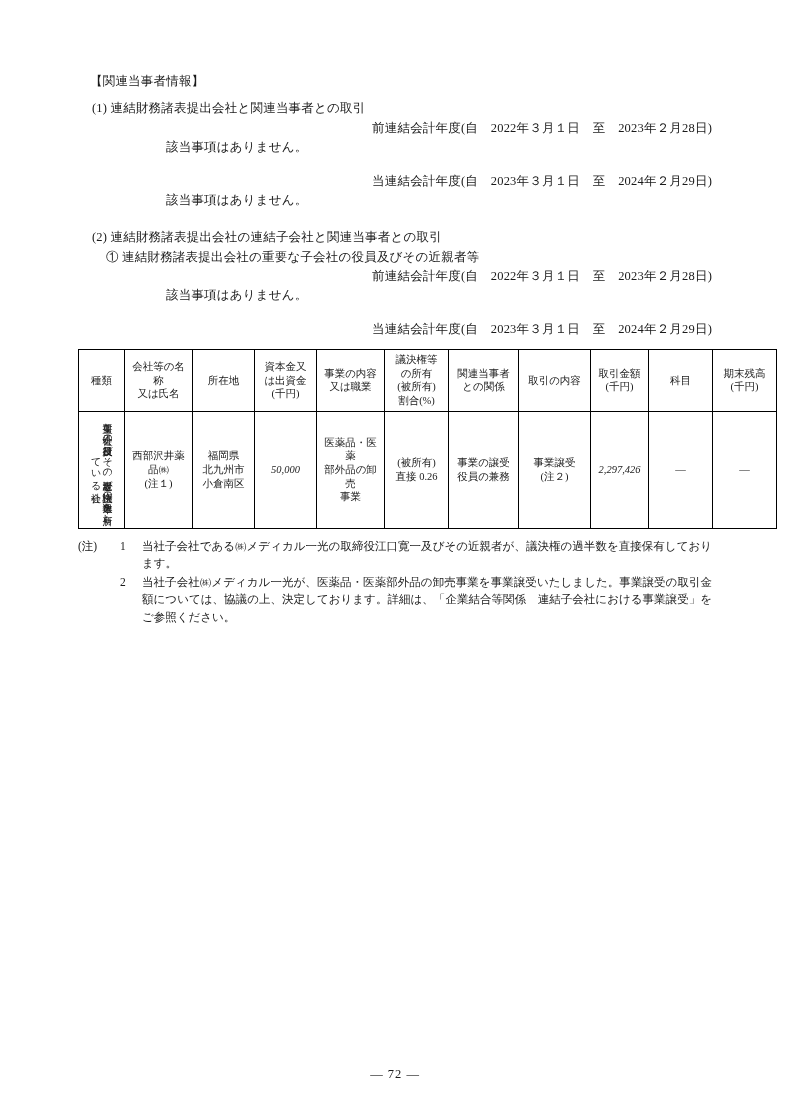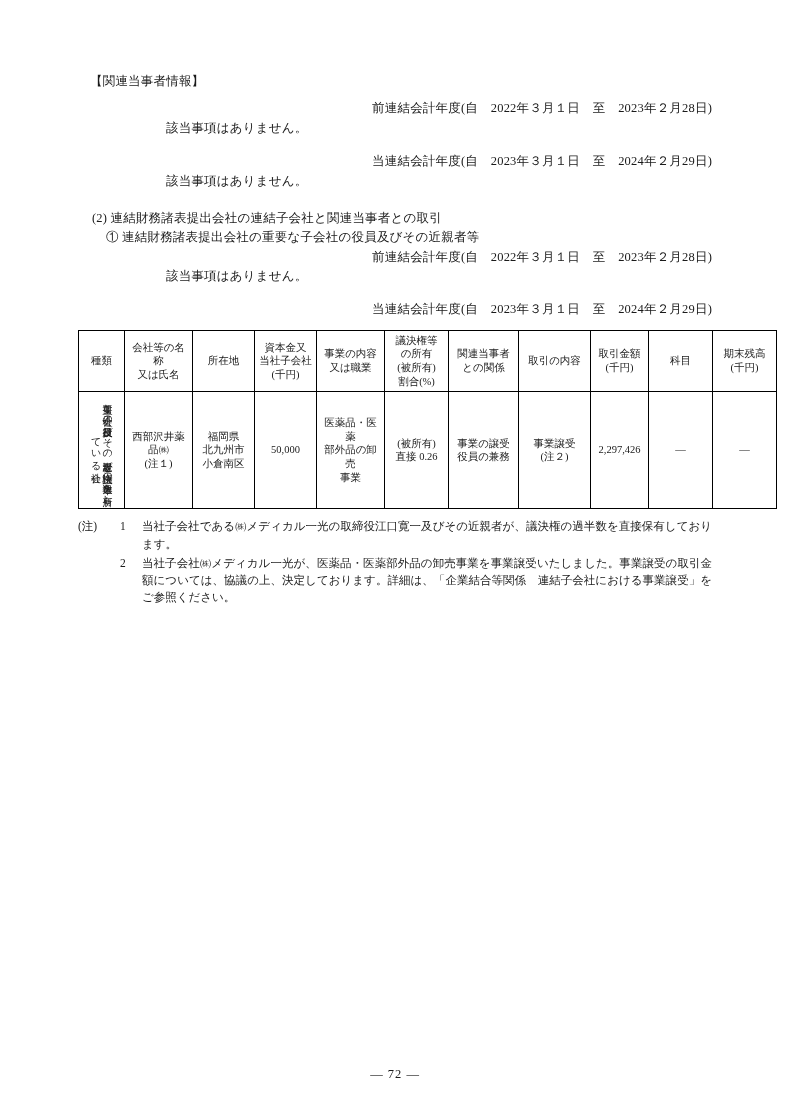--- a/index.html
+++ b/index.html
@@ -72,20 +72,21 @@
     max-height: 104px;
     white-space: normal;
   }
   .cell-wrap {
     white-space: pre-line;
     font-size: 10.5px;
   }
   .num {
     text-align: center;
     font-size: 10.5px;
+    font-style: italic;
   }
   .notes {
     margin-top: 9px;
     font-size: 11.5px;
     line-height: 1.5;
   }
   .note-row {
     display: flex;
     align-items: flex-start;
   }
@@ -127,20 +128,21 @@
 </head>
 <body>
 
 <div class="page">
   <div class="content">
 
     <div class="line ind0">【関連当事者情報】</div>
     <div class="gap-sm"></div>
 
 
+    <div class="line ind1"><span>(1)</span> <span>連結財務諸表提出会社と関連当事者との取引</span></div>
 
     <div class="line ind3">前連結会計年度(自　2022年３月１日　至　2023年２月28日)</div>
     <div class="line ind4">該当事項はありません。</div>
     <div class="gap-md"></div>
 
     <div class="line ind3">当連結会計年度(自　2023年３月１日　至　2024年２月29日)</div>
     <div class="line ind4">該当事項はありません。</div>
     <div class="gap-lg"></div>
 
     <div class="line ind1"><span>(2)</span> <span>連結財務諸表提出会社の連結子会社と関連当事者との取引</span></div>
@@ -167,21 +169,21 @@
           <col class="c10">
           <col class="c10">
       </colgroup>
       <thead>
         <tr>
           <th class="cell-wrap">種類</th>
           <th class="cell-wrap">会社等の名称
 又は氏名</th>
           <th class="cell-wrap">所在地</th>
           <th class="cell-wrap">資本金又
-当社子会社
+は出資金
 (千円)</th>
           <th class="cell-wrap">事業の内容
 又は職業</th>
           <th class="cell-wrap">議決権等
 の所有
 (被所有)
 割合(%)</th>
           <th class="cell-wrap">関連当事者
 との関係</th>
           <th class="cell-wrap">取引の内容</th>

